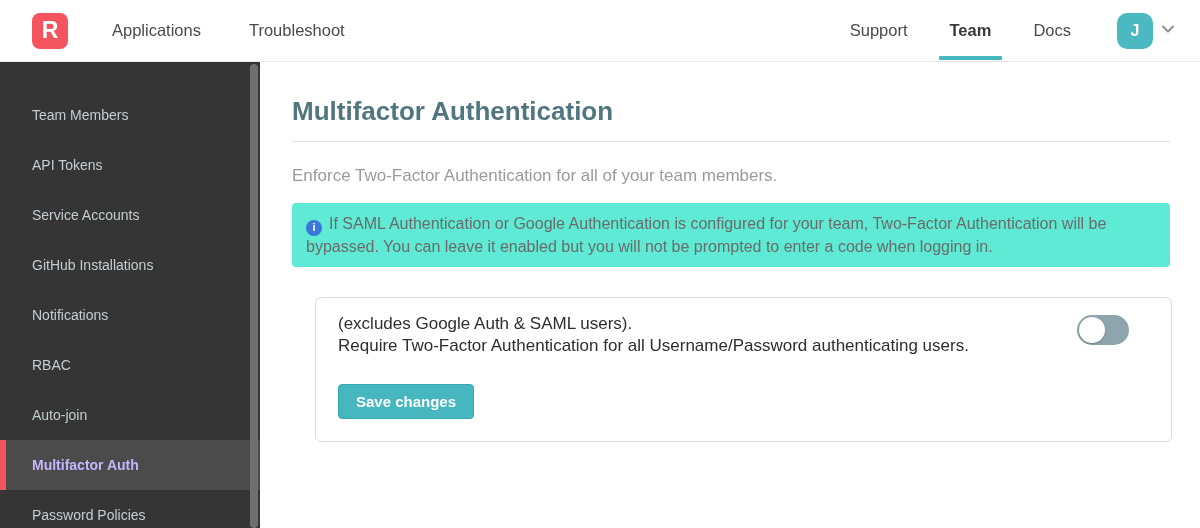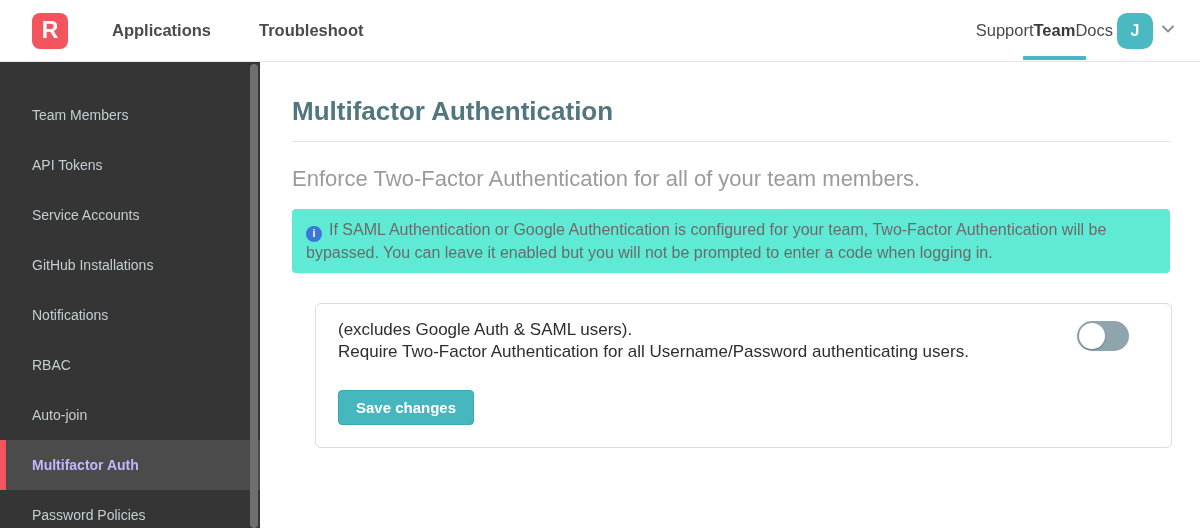--- a/index.html
+++ b/index.html
@@ -18,22 +18,22 @@
     background: #fff; border-bottom: 1px solid #e7e7e7;
     padding: 0 24px 0 32px;
   }
   .logo {
     width: 36px; height: 36px; border-radius: 8px;
     background: #f3545e; color: #fff;
     font-size: 23px; font-weight: bold;
     display: flex; align-items: center; justify-content: center;
     flex: 0 0 auto;
   }
-  .nav-left { display: flex; align-items: center; margin-left: 44px; gap: 48px; font-weight: bold; }
-  .nav-right { display: flex; align-items: center; margin-left: auto; }
+  .nav-left { display: flex; align-items: center; margin-left: 44px; gap: 48px; }
+  .nav-right { display: flex; align-items: center; gap: 42px; margin-left: auto; }
   .nav-item {
     font-size: 16.5px; color: #4a4a4a; cursor: pointer;
     position: relative; height: 62px; display: flex; align-items: center;
   }
   .nav-item.active { color: #3a3a3a; font-weight: bold; }
   .nav-item.active::after {
     content: ""; position: absolute; left: -11px; right: -11px; bottom: 2px;
     height: 4px; background: #45b8c0; border-radius: 1px;
   }
   .user-area { display: flex; align-items: center; gap: 7px; margin-left: 4px; cursor: pointer; }
@@ -67,21 +67,21 @@
     width: 8px; border-radius: 5px; background: #6f6f6f;
   }
 
   
   .main {
     flex: 1; background: #fff;
     padding: 34px 30px 4px 32px;
   }
   .page-title { font-size: 26px; font-weight: bold; color: #52767f; }
   .title-rule { border: none; border-top: 1px solid #e3e3e3; margin: 14px 0 24px 0; }
-  .description { font-size: 22px; color: #9b9b9b; margin-bottom: 17px; }
+  .description { font-size: 17px; color: #9b9b9b; margin-bottom: 17px; }
 
   .info-box {
     background: #5eead4; border-radius: 4px;
     padding: 10px 14px; font-size: 16px; line-height: 21px; color: #6b6b6b;
     margin-bottom: 30px;
   }
   .info-icon {
     display: inline-flex; align-items: center; justify-content: center;
     width: 16px; height: 16px; border-radius: 50%;
     background: #3b76db; color: #fff; font-size: 11px; font-weight: bold;

